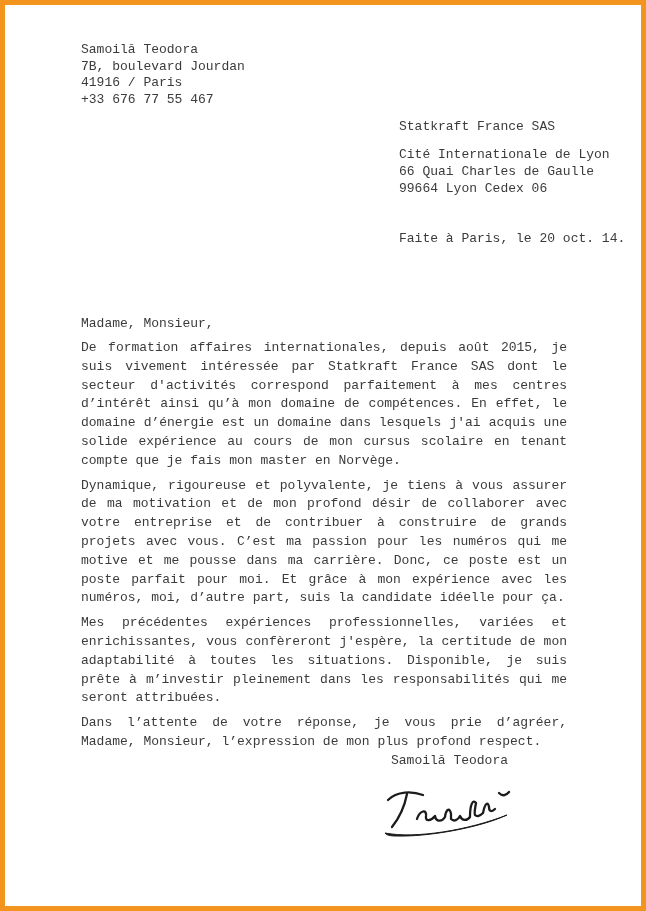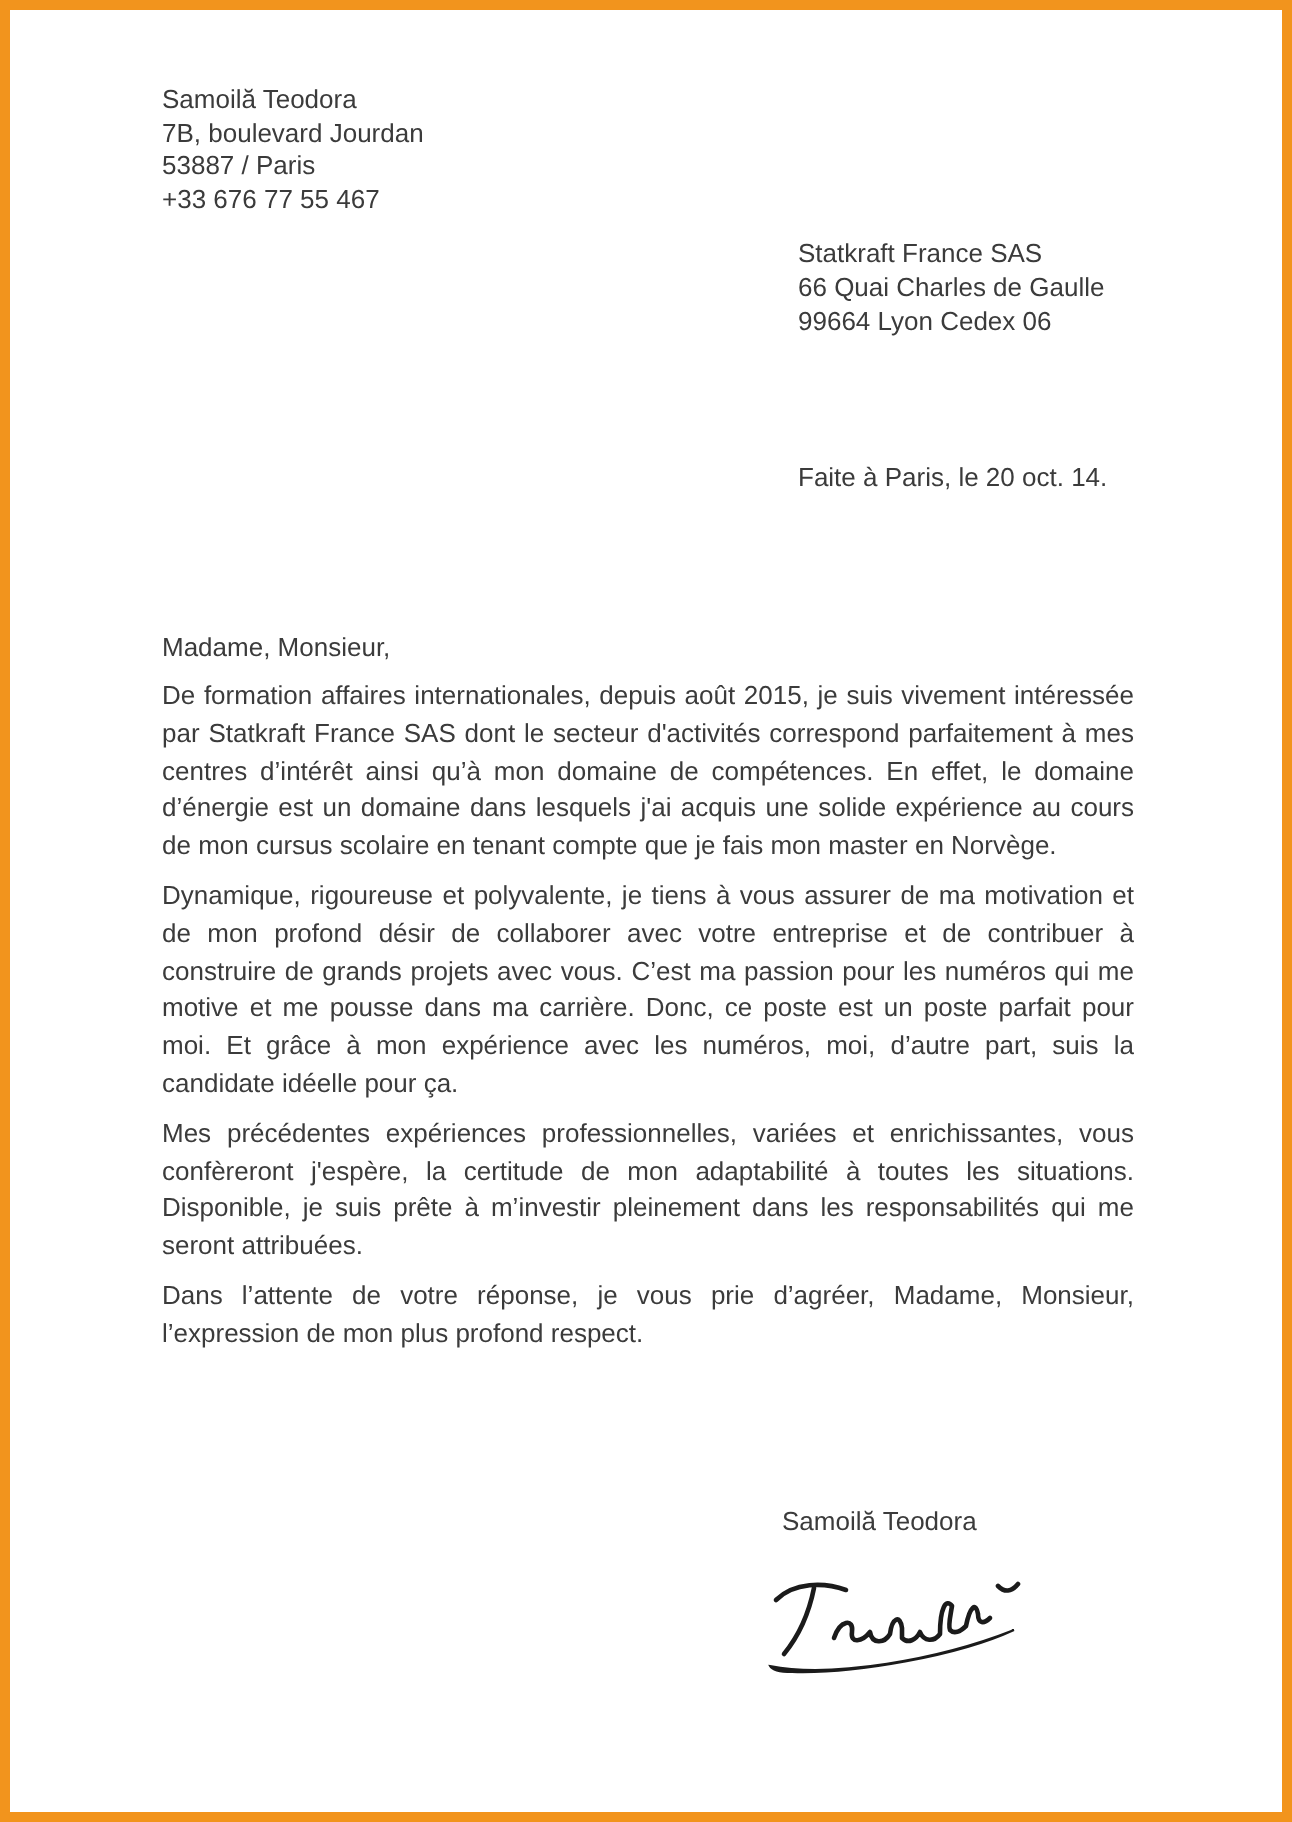--- a/index.html
+++ b/index.html
@@ -3,28 +3,28 @@
 <meta charset="utf-8">
 <style>
   html, body { margin: 0; padding: 0; background: #ffffff; }
   .page {
     position: relative;
     width: 646px;
     height: 911px;
     box-sizing: border-box;
     background: #ffffff;
     border: 5px solid #F2941D;
-    font-family: Liberation Sans, sans-serif;
+    font-family: Liberation Mono, monospace;
     color: #3b3b3b;
     overflow: hidden;
   }
   .abs { position: absolute; }
   .sender { left: 76px; top: 37px; font-size: 13px; line-height: 16.5px; }
   .recipient { left: 394px; top: 113px; font-size: 13px; line-height: 17px; }
-  .recipient .company { }
+  .recipient .company { margin-bottom: 11px; }
   .date-line { left: 394px; top: 226px; font-size: 13px; }
   .subject { left: 76px; top: 269px; font-size: 13px; }
   .salutation { left: 76px; top: 311px; font-size: 13px; }
   .letter-body { left: 76px; top: 334px; width: 486px; font-size: 13px; }
   .letter-body p {
     margin: 0 0 6px 0;
     text-align: justify;
     line-height: 18.8px;
   }
   .sig-name { left: 386px; top: 748px; font-size: 13px; }
@@ -32,26 +32,27 @@
   .sig-drawing svg { display: block; }
 </style>
 </head>
 <body>
 
 <div class="page">
 
   <div class="abs sender">
     <div>Samoilă  Teodora</div>
     <div>7B, boulevard Jourdan</div>
-    <div>53887 / Paris</div>
+    <div>41916 / Paris</div>
     <div>+33 676 77 55 467</div>
   </div>
 
   <div class="abs recipient">
     <div class="company">Statkraft France SAS</div>
+    <div>Cité Internationale de Lyon</div>
     <div>66 Quai Charles de Gaulle</div>
     <div>99664 Lyon Cedex 06</div>
   </div>
 
   <div class="abs date-line">Faite à Paris, le 20 oct. 14.</div>
 
 
   <div class="abs salutation">Madame, Monsieur,</div>
 
   <div class="abs letter-body">

